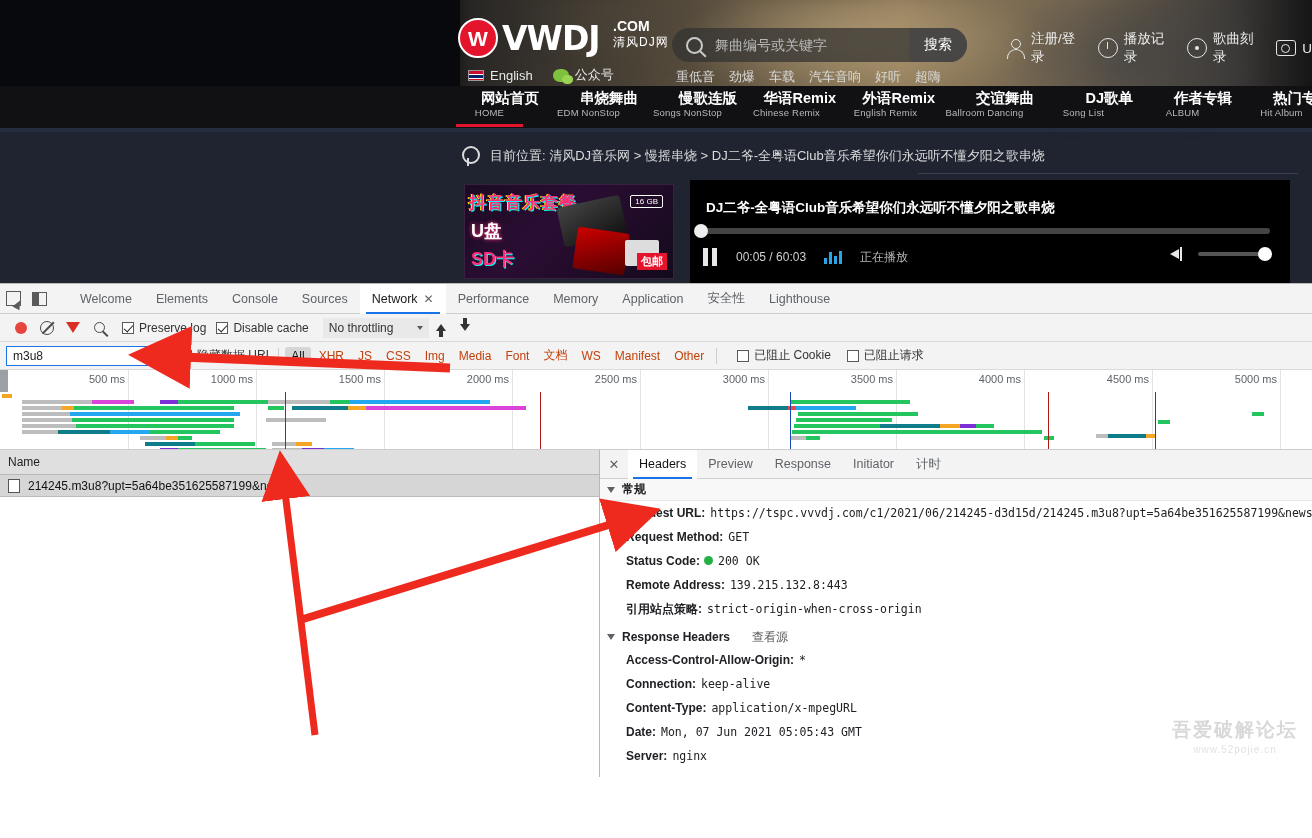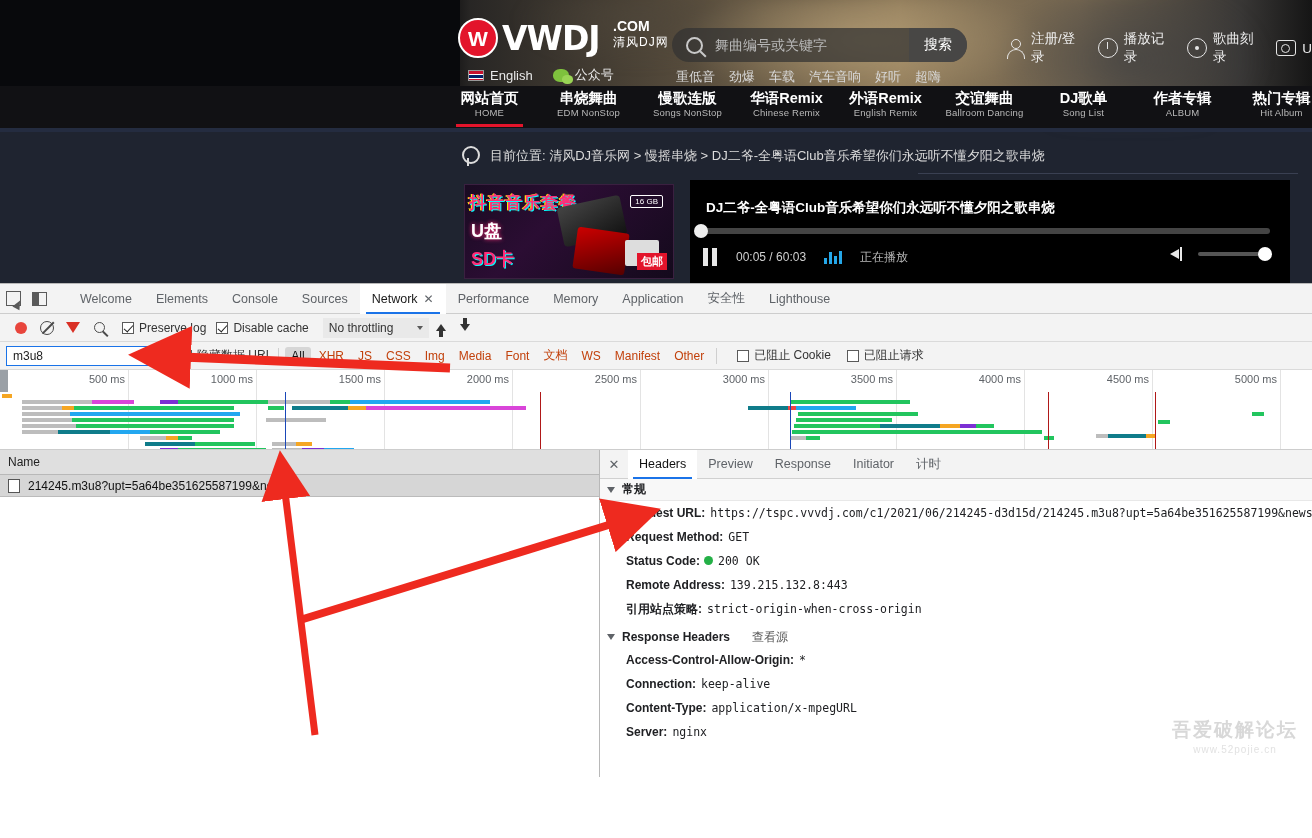--- a/index.html
+++ b/index.html
@@ -136,21 +136,21 @@
   .navbar{
     position:absolute; left:0; top:86px; width:1312px; height:44px;
     background:#111114;
     display:flex; align-items:center;
   }
   .nav-spacer{width:440px;flex:none;}
   .nav-item{
     width:99px; flex:none; text-align:center; color:#fff; cursor:pointer;
     position:relative; height:44px; padding-top:3px;
   }
-  .nav-item .cn{font-size:14.5px;font-weight:bold;line-height:18px;}
+  .nav-item .cn{font-size:14.5px;font-weight:bold;line-height:18px;text-align:right;}
   .nav-item .en{font-size:9.5px;color:#b9b9b9;line-height:12px;letter-spacing:0.2px;}
   .nav-item.active .cn{color:#fff;}
   .nav-item.active::after{
     content:""; position:absolute; left:16px; right:16px; bottom:3px; height:3px;
     background:#e3142b;
   }
   .navblue{
     position:absolute; left:0; top:128px; width:1312px; height:4px; background:#242c40;
   }
 
@@ -756,20 +756,24 @@
         </div>
         <div class="hrow">
           <span class="hkey">Connection:</span>
           <span class="hval">keep-alive</span>
         </div>
         <div class="hrow">
           <span class="hkey">Content-Type:</span>
           <span class="hval">application/x-mpegURL</span>
         </div>
         <div class="hrow">
+          <span class="hkey">Date:</span>
+          <span class="hval">Mon, 07 Jun 2021 05:05:43 GMT</span>
+        </div>
+        <div class="hrow">
           <span class="hkey">Server:</span>
           <span class="hval">nginx</span>
         </div>
 
         <div class="watermark">
           <div class="wm1">吾爱破解论坛</div>
           <div class="wm2">www.52pojie.cn</div>
         </div>
       </div>
     </div>

